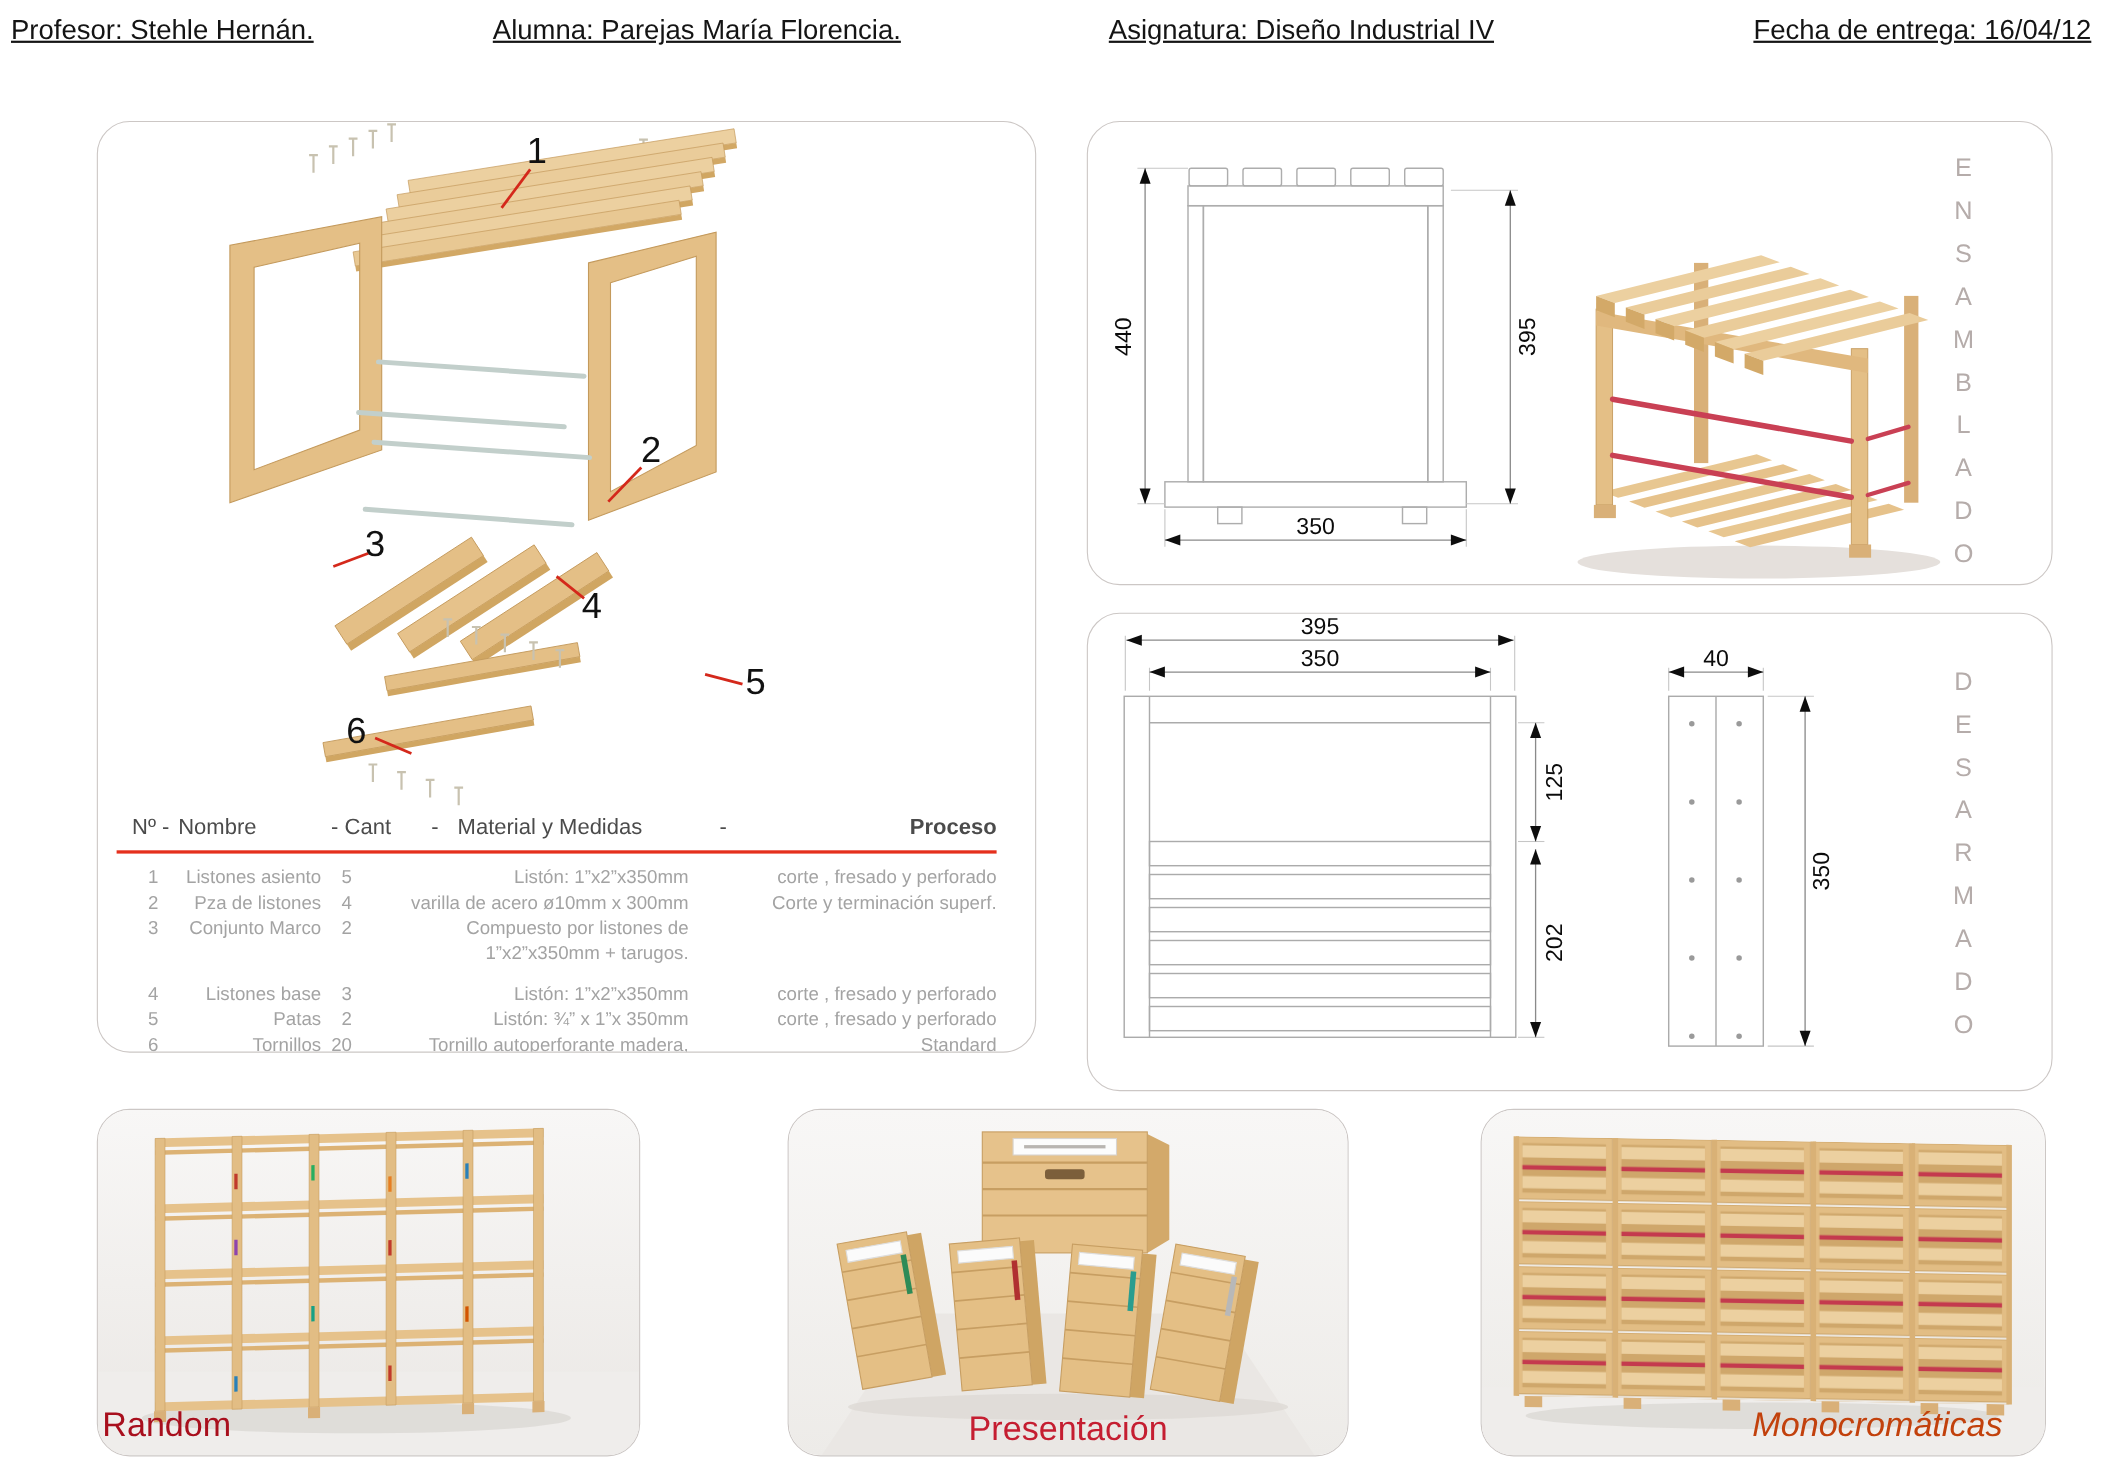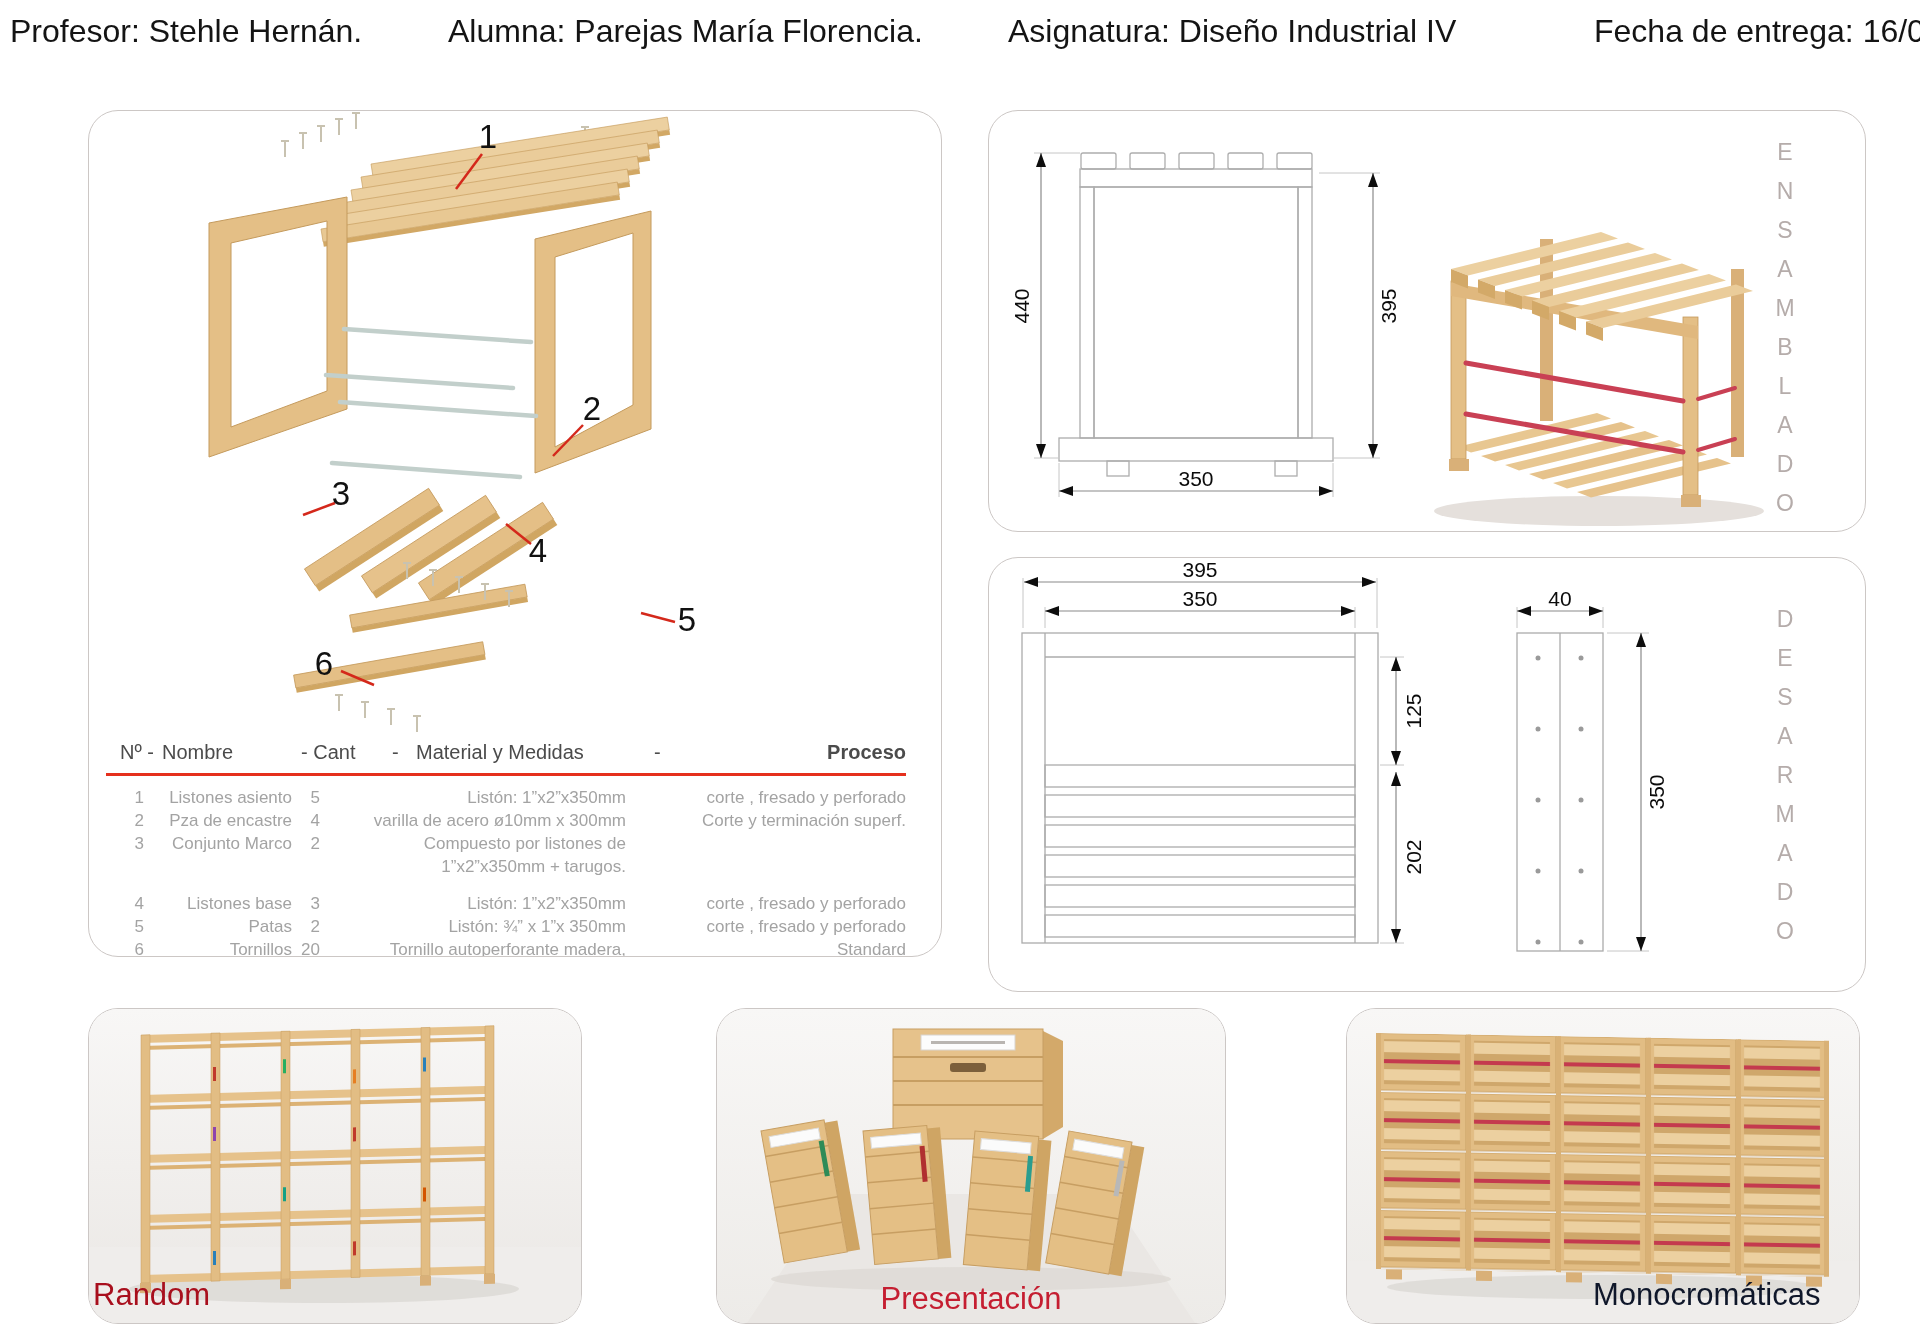--- a/index.html
+++ b/index.html
@@ -1,18 +1,18 @@
 <!DOCTYPE html>
 <html><head>
 <meta charset="utf-8">
 <style>
   html,body{margin:0;padding:0;background:#fff;}
   .page{position:relative;width:1920px;height:1332px;background:#ffffff;
         font-family:"Liberation Sans",sans-serif;overflow:hidden;color:#151515;}
-  .hdr{position:absolute;top:13px;font-size:32px;color:#141414;white-space:nowrap;}
+  .hdr{position:absolute;top:13px;font-size:25px;color:#141414;white-space:nowrap;text-decoration:underline;}
   .panel{position:absolute;border:1.6px solid #ccc7c5;border-radius:30px;background:#fff;overflow:hidden;}
   svg.fill{position:absolute;left:0;top:0;width:100%;height:100%;display:block;}
   .vtitle{position:absolute;writing-mode:vertical-rl;text-orientation:upright;
           letter-spacing:13px;font-size:23px;color:#b5acaa;}
   .dimh,.dimv{position:absolute;font-size:21px;color:#0b0b0b;white-space:nowrap;}
   .dimh{transform:translate(-50%,-50%);}
   .dimv{transform:translate(-50%,-50%) rotate(-90deg);}
   .callout{position:absolute;transform:translate(-50%,-50%);font-size:33px;color:#111;}
   .plabel{position:absolute;font-size:31px;font-weight:400;}
   .plabel.center{left:50%;transform:translateX(-50%);}
@@ -140,21 +140,21 @@
       <div class="pt-line" style="background: rgb(229, 48, 29);"></div>
       <div class="pt-row">
         <span class="c-no">1</span>
           <span>Listones asiento</span>
           <span class="c-cant">5</span>
           <span>Listón: 1”x2”x350mm</span>
           <span>corte , fresado y perforado</span>
       </div>
       <div class="pt-row">
         <span class="c-no">2</span>
-          <span>Pza de encastre</span>
+          <span>Pza de listones</span>
           <span class="c-cant">4</span>
           <span>varilla de acero ø10mm x 300mm</span>
           <span>Corte y terminación superf.</span>
       </div>
       <div class="pt-row">
         <span class="c-no">3</span>
           <span>Conjunto Marco</span>
           <span class="c-cant">2</span>
           <span>Compuesto por listones de 1”x2”x350mm + tarugos.</span>
       </div>
@@ -479,16 +479,16 @@
         <rect x="358" width="5" height="236" fill="#d9b176"></rect>
           <rect x="446" width="5" height="236" fill="#d9b176"></rect>
         <rect x="8" y="236" width="16" height="10" fill="#d9b078"></rect>
           <rect x="98" y="236" width="16" height="10" fill="#d9b078"></rect>
         <rect x="188" y="236" width="16" height="10" fill="#d9b078"></rect>
           <rect x="278" y="236" width="16" height="10" fill="#d9b078"></rect>
         <rect x="368" y="236" width="16" height="10" fill="#d9b078"></rect>
           <rect x="428" y="236" width="16" height="10" fill="#d9b078"></rect>
       </g>
     </svg>
-    <div class="plabel" style="left: 246px; top: 268px; color: #0f172a;">Monocromáticas</div>
+    <div class="plabel" style="left: 246px; top: 268px; color: #c2410c; font-style: italic;">Monocromáticas</div>
   </section>
 
 </div>
 
 </body></html>

